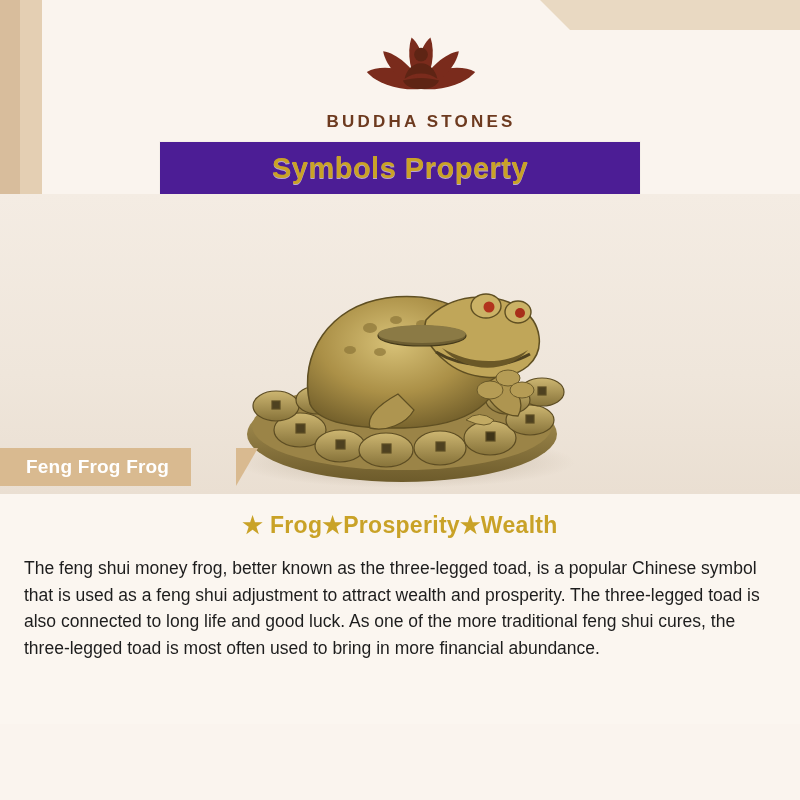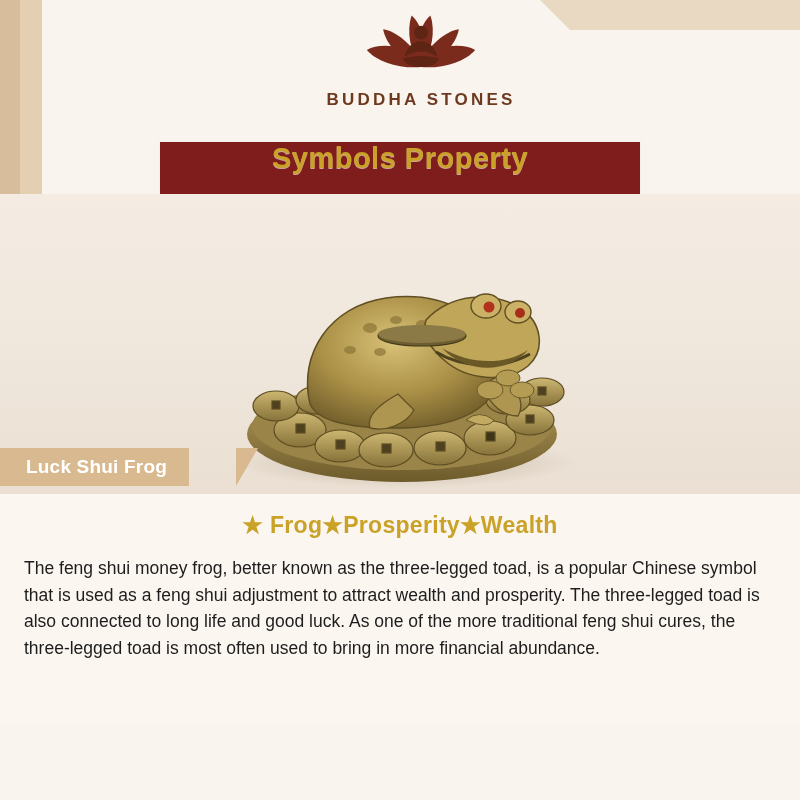--- a/index.html
+++ b/index.html
@@ -91,20 +91,21 @@
   .header {
     position: absolute;
     top: 0;
     left: 42px;
     right: 0;
     height: 145px;
     display: flex;
     flex-direction: column;
     align-items: center;
     justify-content: flex-start;
+    padding-top: 22px;
     box-sizing: border-box;
   }
   .logo-mark {
     width: 150px;
     height: 86px;
     display: block;
   }
   .brand-name {
     margin-top: 4px;
     font-size: 17px;
@@ -114,23 +115,24 @@
     font-family: "Liberation Sans", sans-serif;
   }
 
   
   .title-bar {
     position: absolute;
     top: 142px;
     left: 160px;
     width: 480px;
     height: 52px;
-    background: #7f1d1d;
+    background: #4c1d95;
     box-shadow: 0 0 0 1px rgba(0,0,0,0.02);
     display: flex;
+    align-items: center;
     justify-content: center;
   }
   .title-text {
     font-size: 29px;
     font-weight: 700;
     color: #c9a227;
     letter-spacing: 0.5px;
     text-shadow: 0 1px 0 rgba(255,255,255,0.6);
     font-family: "Liberation Sans", sans-serif;
   }
@@ -362,21 +364,21 @@
         <g stroke="#6b5a2a" stroke-width="1" fill="#b59c55">
           <ellipse cx="300" cy="196" rx="13" ry="9"></ellipse>
           <ellipse cx="318" cy="184" rx="12" ry="8"></ellipse>
           <ellipse cx="332" cy="196" rx="12" ry="8"></ellipse>
         </g>
       </svg>
     </div>
   </div>
 
   <div class="ribbon">
-    <span class="ribbon-text">Luck Shui Frog</span>
+    <span class="ribbon-text">Feng Frog Frog</span>
   </div>
   <div class="ribbon-tail"></div>
 
   <div class="content">
     <div class="tagline">★ Frog★Prosperity★Wealth</div>
     <div class="body-text">The feng shui money frog, better known as the three-legged toad, is a popular Chinese symbol that is used as a feng shui adjustment to attract wealth and prosperity. The three-legged toad is also connected to long life and good luck. As one of the more traditional feng shui cures, the three-legged toad is most often used to bring in more financial abundance.</div>
   </div>
 
   <div class="bottom-fill"></div>
 </div>

